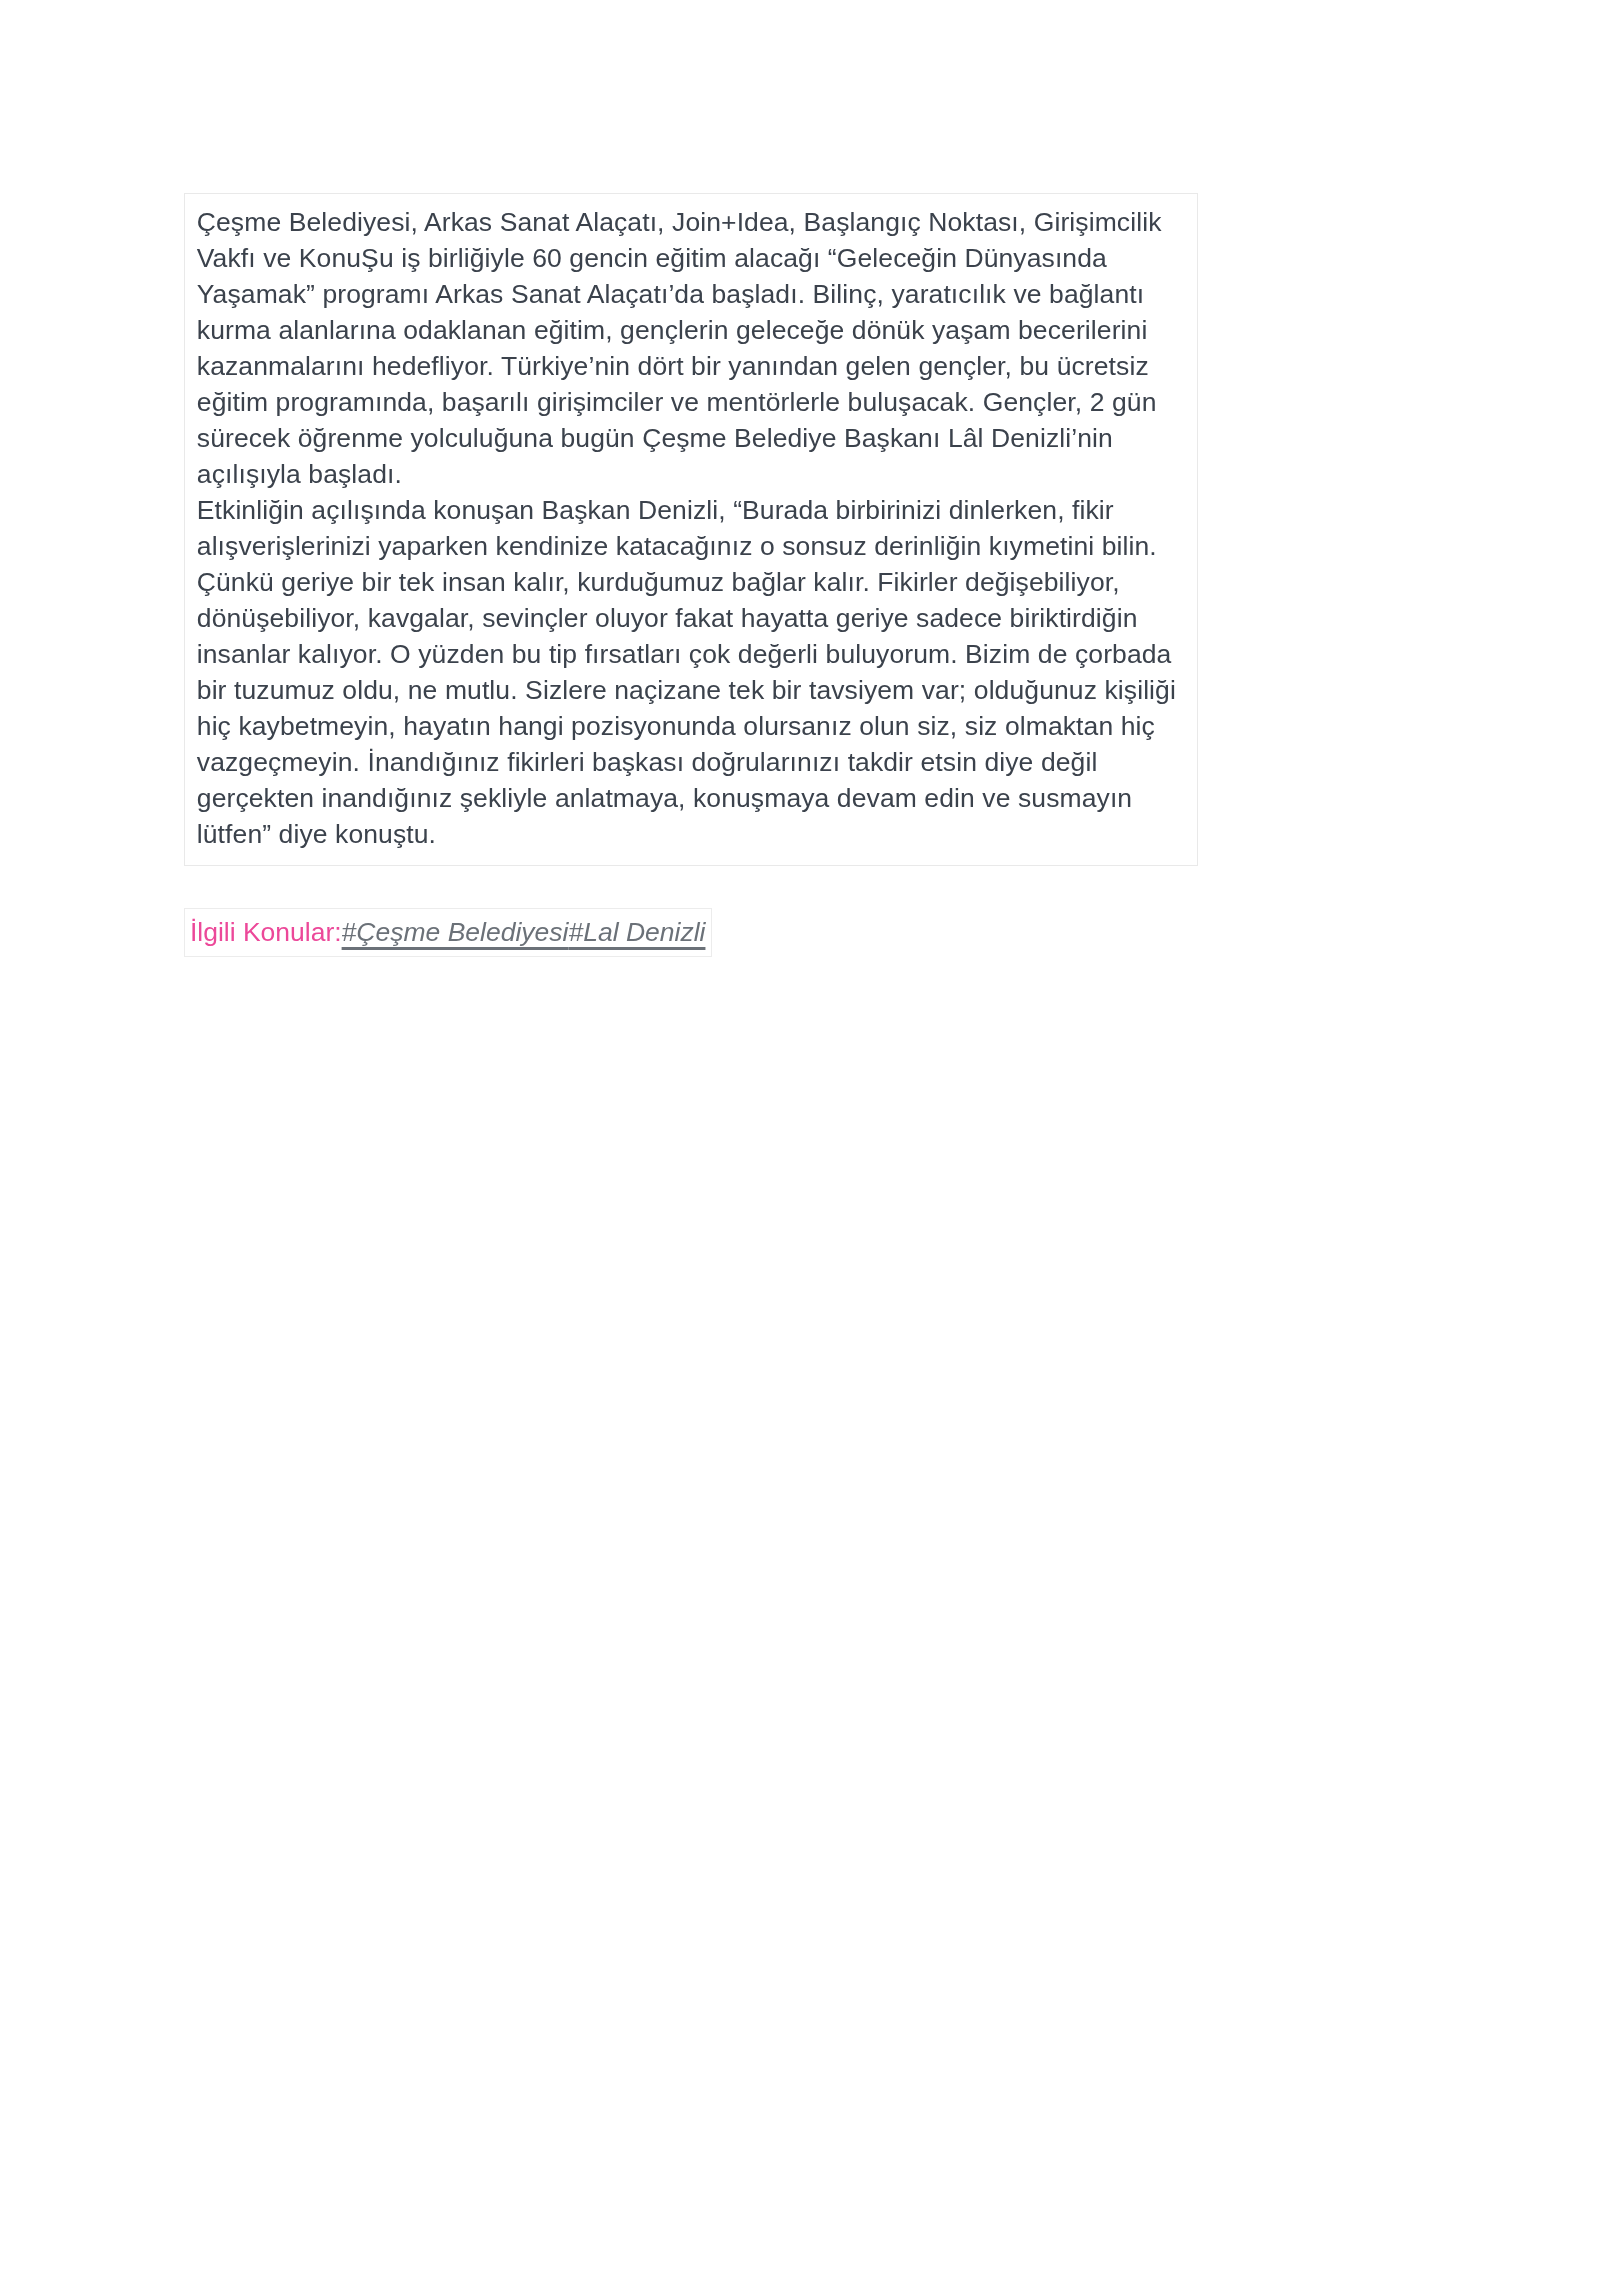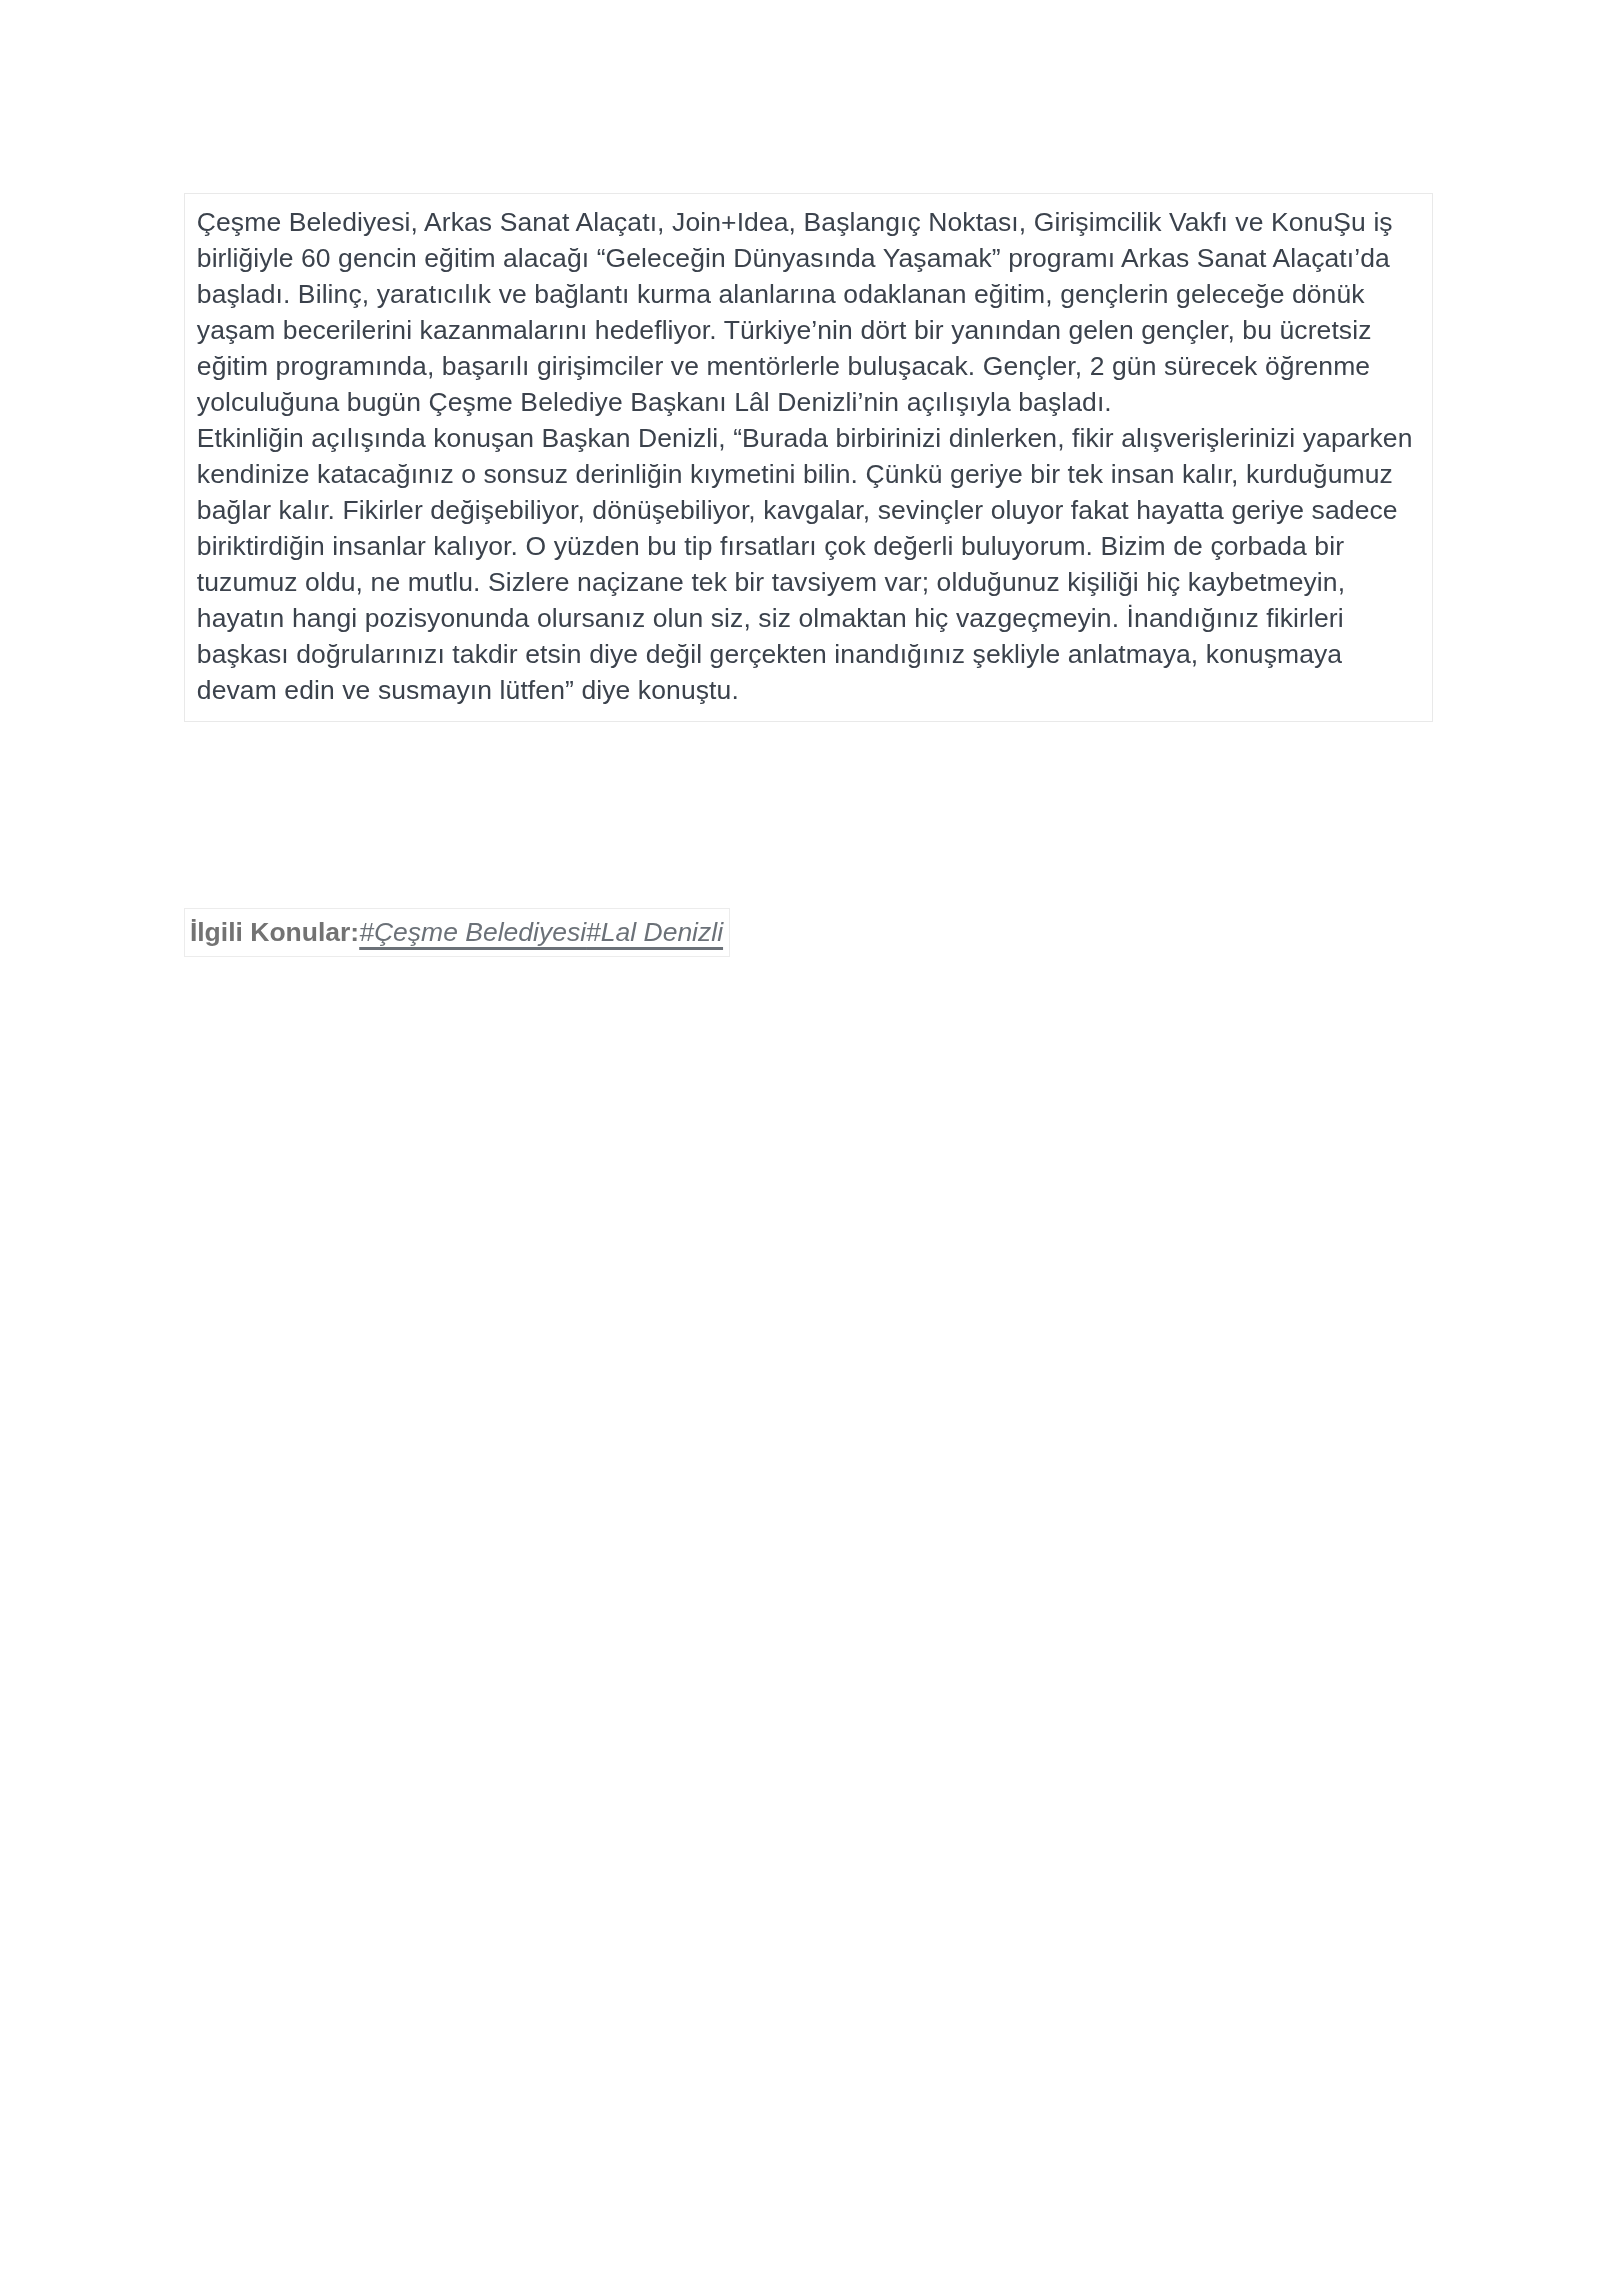--- a/index.html
+++ b/index.html
@@ -10,21 +10,21 @@
     width: 1621px;
     height: 2293px;
     background: #ffffff;
     position: relative;
     font-family: "Liberation Sans", sans-serif;
   }
   .article-box {
     position: absolute;
     left: 184px;
     top: 193px;
-    width: 1249px;
+    width: 1014px;
     box-sizing: border-box;
     border: 1px solid #e9e9e9;
     padding: 9.8px 13.7px 13.7px 11.8px;
     color: #3b424c;
     font-size: 26.5px;
     line-height: 36px;
     letter-spacing: 0.1px;
   }
   .article-box p {
     margin: 0;
@@ -32,22 +32,22 @@
   .topics-row {
     position: absolute;
     left: 184px;
     top: 908px;
     font-size: 26.5px;
     line-height: 36px;
     white-space: nowrap;
   }
   .topics-label {
     display: inline-block;
-    font-weight: bold;
-    color: #737373;
+    font-weight: normal;
+    color: #ec4899;
     border: 1px solid #ececec;
     border-right: none;
     padding: 4.9px 0 5.9px 4.9px;
     vertical-align: top;
   }
   .topics-links {
     display: inline-block;
     border: 1px solid #ececec;
     border-left: none;
     padding: 4.9px 5.9px 5.9px 0;

